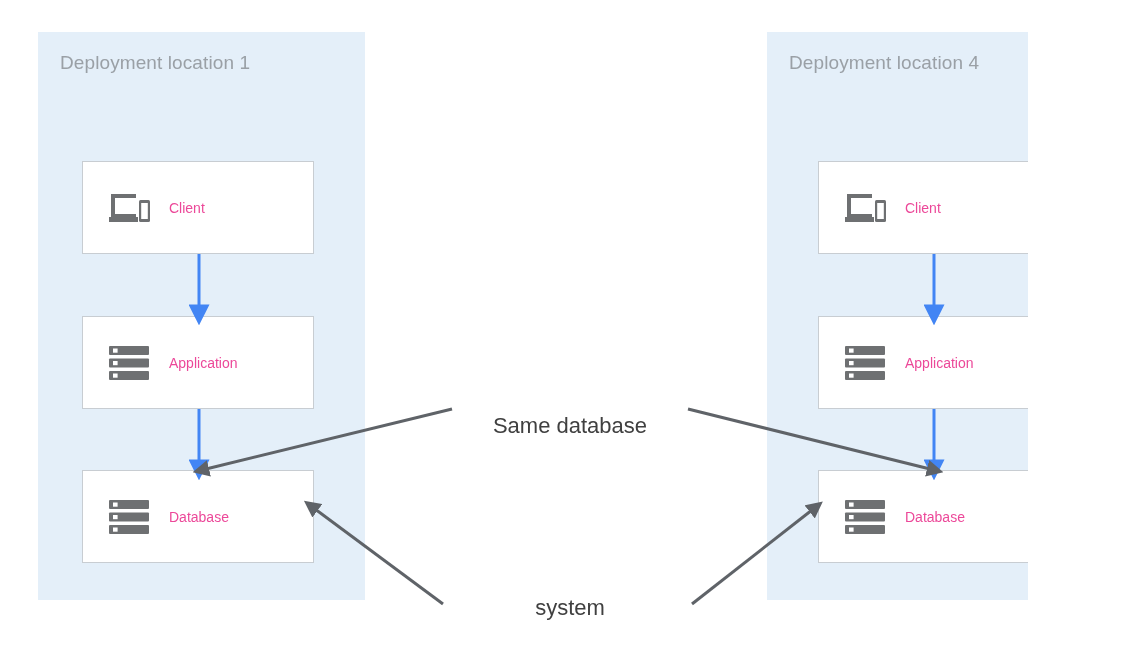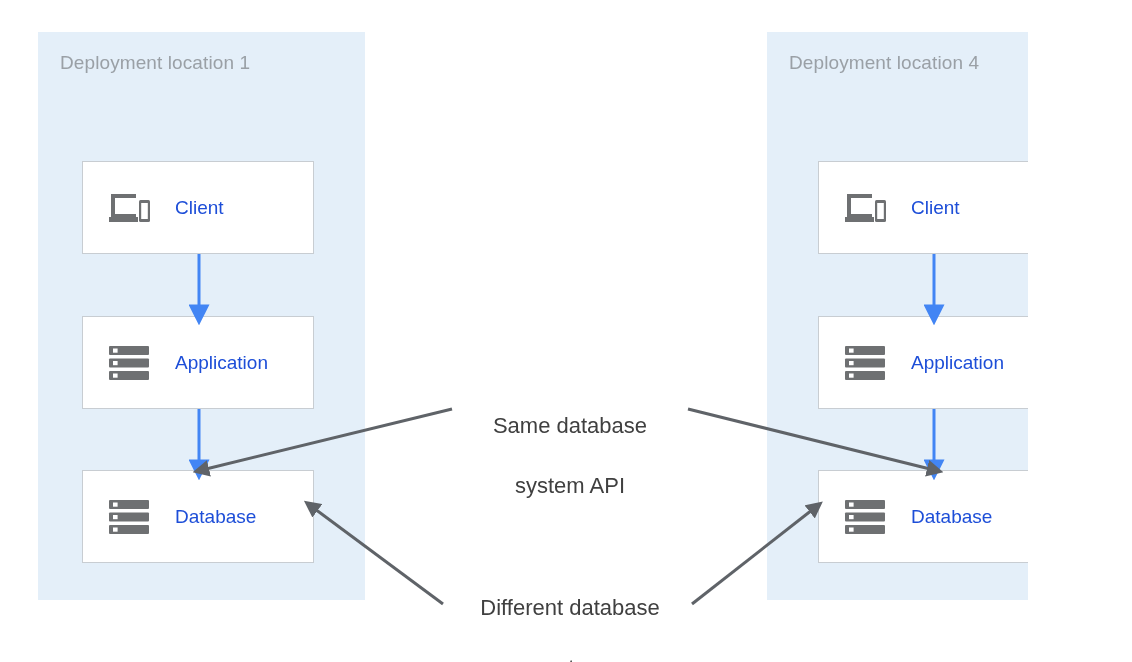--- a/index.html
+++ b/index.html
@@ -46,23 +46,23 @@
   }
   .node-icon {
     flex: 0 0 auto;
     width: 52px;
     height: 44px;
     display: flex;
     align-items: center;
     justify-content: center;
   }
   .node-label {
-    font-size: 19px;
-    color: #1d4ed8;
-    margin-left: 20px;
+    font-size: 14px;
+    color: #ec4899;
+    margin-left: 14px;
     white-space: nowrap;
   }
 
   
   .overlay {
     position: absolute;
     left: 0;
     top: 0;
     width: 1132px;
     height: 662px;
@@ -212,21 +212,19 @@
       <line x1="443" y1="604" x2="315" y2="509" stroke="#5F6368" stroke-width="3" marker-end="url(#grayHead)"></line>
     </g>
 
     <g>
       <line x1="692" y1="604" x2="812" y2="510" stroke="#5F6368" stroke-width="3" marker-end="url(#grayHead)"></line>
     </g>
   </svg>
 
   <div class="annotation" style="left:446px; top:381px; width:248px;">
     <div>Same database</div>
-    <div>system API</div>
   </div>
 
   <div class="annotation" style="left:440px; top:563px; width:260px;">
-    <div>Different database</div>
     <div>system</div>
   </div>
 
 </div>
 
 </body></html>

